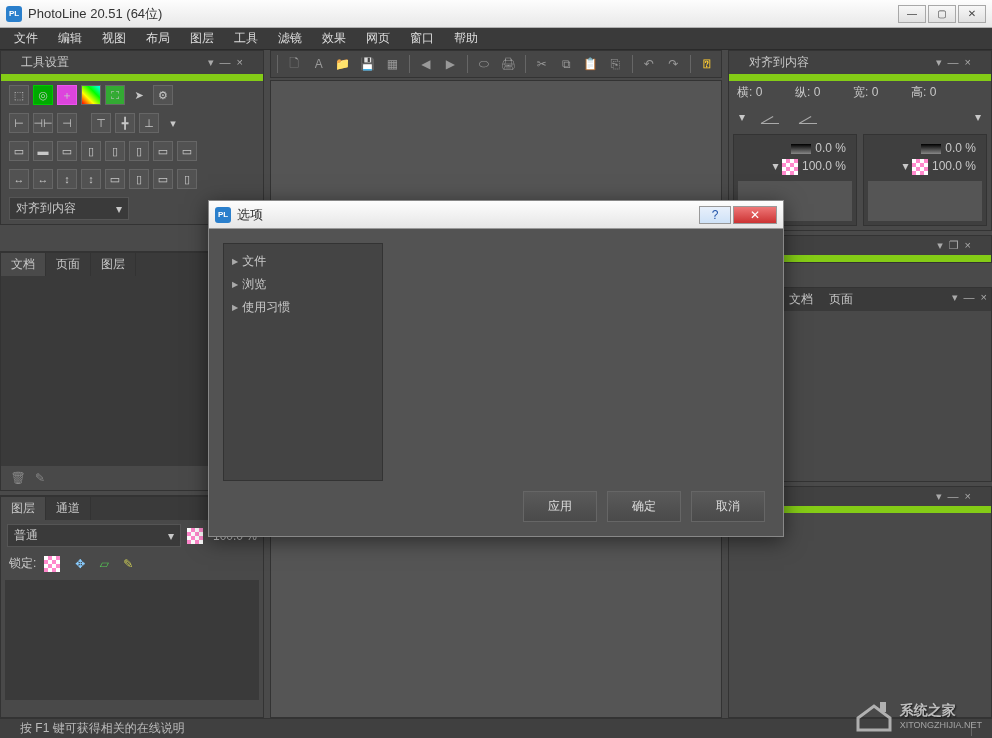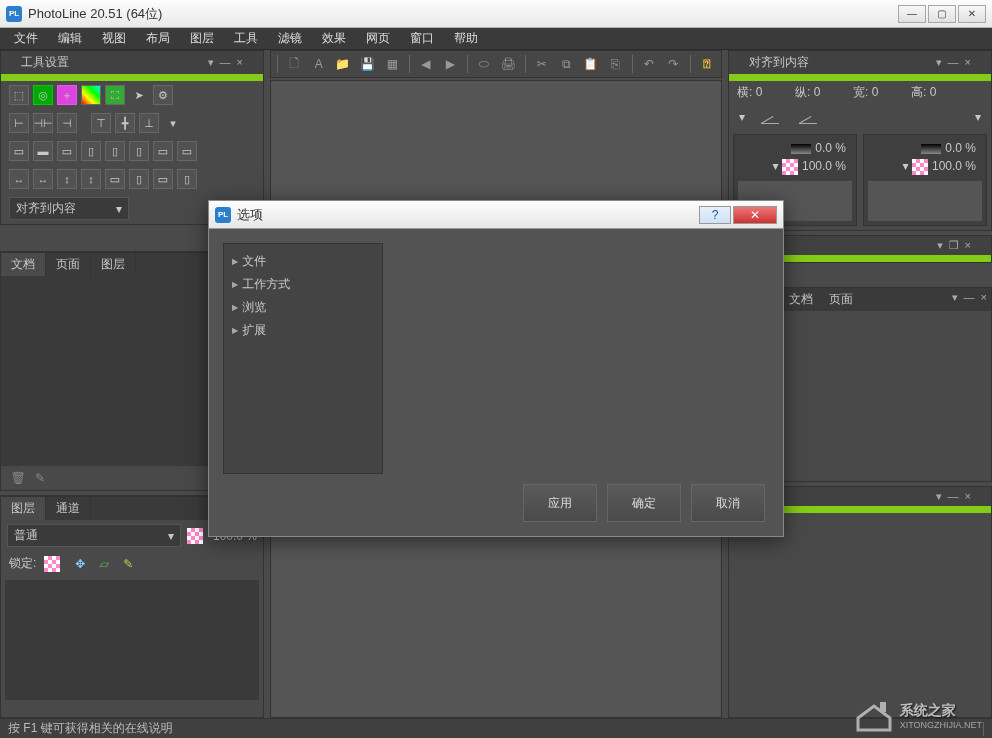--- a/index.html
+++ b/index.html
@@ -53,38 +53,38 @@
 .info-row span { min-width: 48px; }
 .opacity-box { display: flex; gap: 6px; padding: 4px; }
 .op-item { flex: 1; background: #3f3f3f; border: 1px solid #333; padding: 4px; text-align: right; }
 .op-item .pct { display: block; padding: 2px 6px; }
 .checker { width: 16px; height: 16px; background-image: repeating-conic-gradient(#f8c 0 25%, #fff 0 50%); background-size: 8px 8px; display: inline-block; vertical-align: middle; margin-right: 4px; }
 .gradient-sw { width: 20px; height: 10px; background: linear-gradient(#000,#888); display: inline-block; vertical-align: middle; margin-right: 4px; }
 .lock-row { display: flex; align-items: center; gap: 8px; padding: 4px 8px; }
 .lock-icon { width: 16px; height: 16px; display: inline-flex; align-items: center; justify-content: center; }
 
 
-.statusbar { position: absolute; bottom: 0; left: 0; right: 0; height: 20px; background: #404040; border-top: 1px solid #333; display: flex; align-items: center; padding: 0 8px; font-size: 11px; color: #bbb; }
+.statusbar { position: absolute; bottom: 0; left: 0; right: 0; height: 20px; background: #404040; border-top: 1px solid #333; display: flex; align-items: center; padding: 0 20px; font-size: 11px; color: #bbb; }
 .statusbar .divider { margin-left: auto; width: 1px; height: 14px; background: #666; }
 
 
 .dialog { position: absolute; left: 208px; top: 200px; width: 576px; height: 337px; background: #535353; border: 1px solid #888; box-shadow: 0 4px 20px rgba(0,0,0,0.5); z-index: 100; }
 .dlg-title { height: 28px; background: linear-gradient(#fdfdfd,#e6e6e6); display: flex; align-items: center; padding: 0 6px; color: #333; border-bottom: 1px solid #999; }
 .dlg-title .app-icon { width: 16px; height: 16px; background: #2a7fcc; border-radius: 3px; margin-right: 6px; display: flex; align-items: center; justify-content: center; color: #fff; font-size: 8px; font-weight: bold; }
 .dlg-title .t { flex: 1; font-size: 13px; }
 .dlg-controls { display: flex; }
 .dlg-btn { width: 32px; height: 18px; border: 1px solid #999; display: flex; align-items: center; justify-content: center; margin-left: 2px; cursor: pointer; }
 .dlg-btn.help { background: linear-gradient(#e8f0fb,#cfe2f7); color: #2255aa; }
 .dlg-btn.close { background: linear-gradient(#e77,#c33); color: #fff; width: 44px; }
 .dlg-body { padding: 14px; display: flex; height: calc(100% - 28px); flex-direction: column; }
 .tree { width: 160px; background: #444; border: 1px solid #333; padding: 6px 4px; height: 246px; }
 .tree-item { padding: 3px 4px; cursor: pointer; display: flex; align-items: center; gap: 4px; }
 .tree-item::before { content: "▶"; font-size: 8px; color: #aaa; }
 .dlg-buttons { display: flex; gap: 10px; justify-content: flex-end; margin-top: 10px; padding-right: 4px; }
-.dlg-action { width: 74px; height: 38px; background: linear-gradient(#5a5a5a,#4a4a4a); border: 1px solid #666; color: #ddd; display: flex; align-items: center; justify-content: center; cursor: pointer; }
+.dlg-action { width: 74px; height: 31px; background: linear-gradient(#5a5a5a,#4a4a4a); border: 1px solid #666; color: #ddd; display: flex; align-items: center; justify-content: center; cursor: pointer; }
 
 
 .watermark { position: absolute; right: 10px; bottom: 6px; display: flex; align-items: center; gap: 6px; opacity: 0.7; pointer-events: none; }
 .watermark .logo { width: 40px; height: 32px; }
 .watermark .txt { color: #eee; font-size: 14px; font-weight: bold; text-shadow: 1px 1px 2px #000; }
 .watermark .sub { font-size: 9px; color: #ccc; display: block; }
 
 .panel-min { display: flex; gap: 6px; color: #aaa; }
 .panel-min span { cursor: pointer; font-size: 11px; }
 
@@ -326,27 +326,24 @@
       <div class="dlg-btn help">?</div>
       <div class="dlg-btn close">✕</div>
     </div>
   </div>
   <div class="dlg-body">
     <div class="tree">
       <div class="tree-item">
           <span>文件</span>
         </div>
       <div class="tree-item">
-          <span>工作方式</span>
-        </div>
-      <div class="tree-item">
           <span>浏览</span>
         </div>
       <div class="tree-item">
-          <span>扩展</span>
+          <span>使用习惯</span>
         </div>
     </div>
     <div class="dlg-buttons">
       <div class="dlg-action">应用</div>
       <div class="dlg-action">确定</div>
       <div class="dlg-action">取消</div>
     </div>
   </div>
 </div>
 

